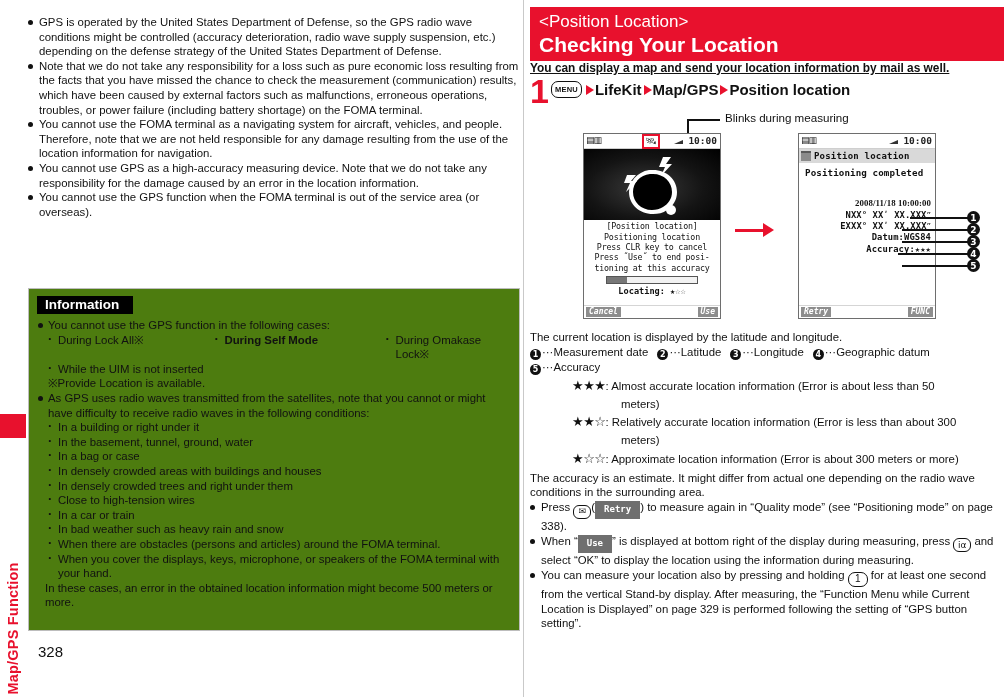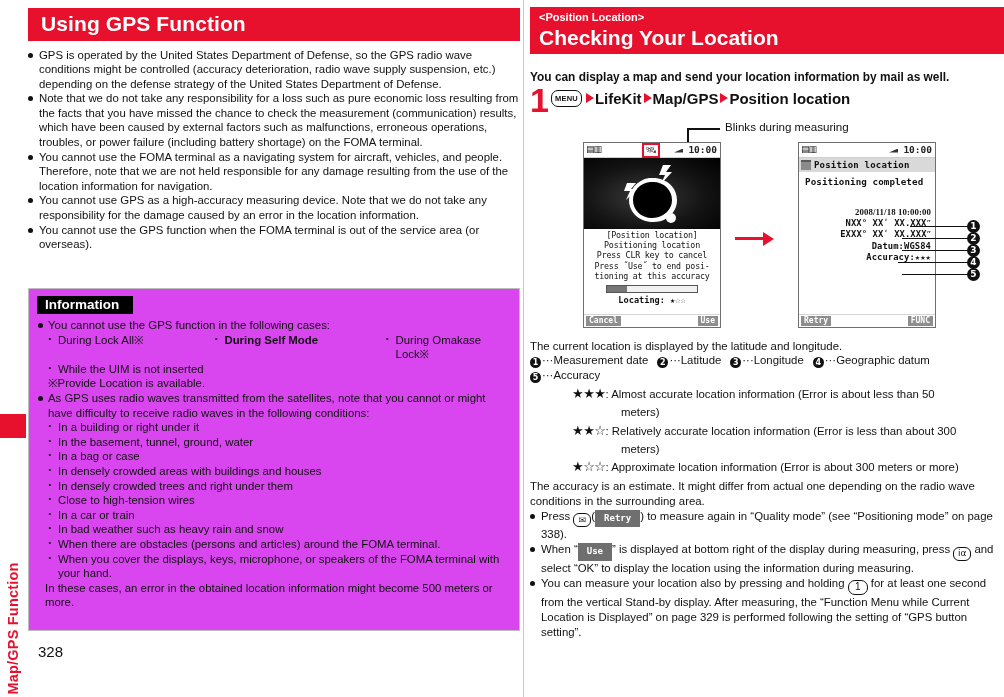--- a/index.html
+++ b/index.html
@@ -67,21 +67,21 @@
     content: "";
     position: absolute; left: 0px; top: 5px;
     width: 5px; height: 5px; border-radius: 50%;
     background: #111;
   }
 
   
   .info-box {
     position: absolute; left: 28px; top: 288px;
     width: 492px; height: 343px;
-    background: #d946ef;
+    background: #4d7c0f;
     border: 1px solid #bdbdbd;
     padding: 6px 8px 6px 8px;
   }
   .info-title {
     display: inline-block;
     background: #000; color: #fff;
     font-size: 13.5px; font-weight: bold;
     padding: 1px 14px 2px 8px;
     margin-bottom: 4px;
   }
@@ -114,21 +114,21 @@
     position: absolute; left: 38px; top: 643px;
     font-size: 15px; font-weight: normal; color: #111;
   }
 
   
   .right-col { position: absolute; left: 530px; top: 7px; width: 474px; }
   .banner2 {
     background: #e8112d; color: #fff;
     padding: 4px 0 4px 9px;
   }
-  .banner2 .sub { font-size: 11px; font-weight: bold; line-height: 1.25; }
+  .banner2 .sub { font-size: 17px; font-weight: normal; line-height: 1.25; }
   .banner2 .main { font-size: 21px; font-weight: bold; line-height: 1.14; margin-top: 1px; }
 
   .lead { font-size: 11.9px; font-weight: bold; line-height: 14.9px; margin-top: 5px; }
 
   .step { position: relative; margin-top: 3px; height: 30px; }
   .step-num {
     position: absolute; left: 0; top: -5px;
     color: #e8112d; font-size: 34px; font-weight: bold;
     line-height: 34px;
   }
@@ -216,21 +216,21 @@
     margin: 3px auto 2px auto; width: 92px; height: 8px;
     border: 1px solid #555; background: #f2f2f2;
   }
   .pbar-fill { width: 20px; height: 100%; background: #777; }
   .plocating {
     font-family: "DejaVu Sans Mono", monospace;
     font-size: 8.6px; text-align: center; font-weight: bold;
   }
   .softkeys {
     position: absolute; left: 0; right: 0; bottom: 0;
-    height: 13px; border-top: 1px solid #d5d5d5;
+    height: 13px; border-top: 1px solid #d5d5d5; font-style: italic;
   }
   .sk {
     position: absolute; top: 1px;
     background: #8d8d8d; color: #fff;
     font-family: "DejaVu Sans Mono", monospace;
     font-size: 8px; font-weight: bold;
     padding: 0px 3px 1px 3px;
   }
   .sk-left { left: 2px; }
   .sk-right { right: 2px; }
@@ -329,21 +329,20 @@
 <div class="page">
 
   <div class="side-tab-red-block"></div>
   <div class="side-tab" style="background:transparent;">
     <div class="side-tab-label">Map/GPS Function</div>
   </div>
 
   <div class="divider"></div>
 
   <div class="left-col">
-    <div class="banner">Using GPS Function</div>
 
     <div class="bullet-list">
       <div class="bl">GPS is operated by the United States Department of Defense, so the GPS radio wave conditions might be controlled (accuracy deterioration, radio wave supply suspension, etc.) depending on the defense strategy of the United States Department of Defense.</div>
       <div class="bl">Note that we do not take any responsibility for a loss such as pure economic loss resulting from the facts that you have missed the chance to check the measurement (communication) results, which have been caused by external factors such as malfunctions, erroneous operations, troubles, or power failure (including battery shortage) on the FOMA terminal.</div>
       <div class="bl">You cannot use the FOMA terminal as a navigating system for aircraft, vehicles, and people. Therefore, note that we are not held responsible for any damage resulting from the use of the location information for navigation.</div>
       <div class="bl">You cannot use GPS as a high-accuracy measuring device. Note that we do not take any responsibility for the damage caused by an error in the location information.</div>
       <div class="bl">You cannot use the GPS function when the FOMA terminal is out of the service area (or overseas).</div>
     </div>
   </div>
 
@@ -374,21 +373,21 @@
   </div>
 
   <div class="page-num">328</div>
 
   <div class="right-col">
     <div class="banner2">
       <div class="sub">&lt;Position Location&gt;</div>
       <div class="main">Checking Your Location</div>
     </div>
 
-    <div class="lead" style="margin-top:16px;">You can display a map and send your location information by mail as well.</div>
+    <div class="lead" style="margin-top:0;text-decoration:underline;">You can display a map and send your location information by mail as well.</div>
 
     <div class="step">
       <div class="step-num">1</div>
       <div class="step-body">
         <span class="keycap">MENU</span>
         <span class="arrow-r"></span>
         <span>LifeKit</span>
         <span class="arrow-r"></span>
         <span>Map/GPS</span>
         <span class="arrow-r"></span>

